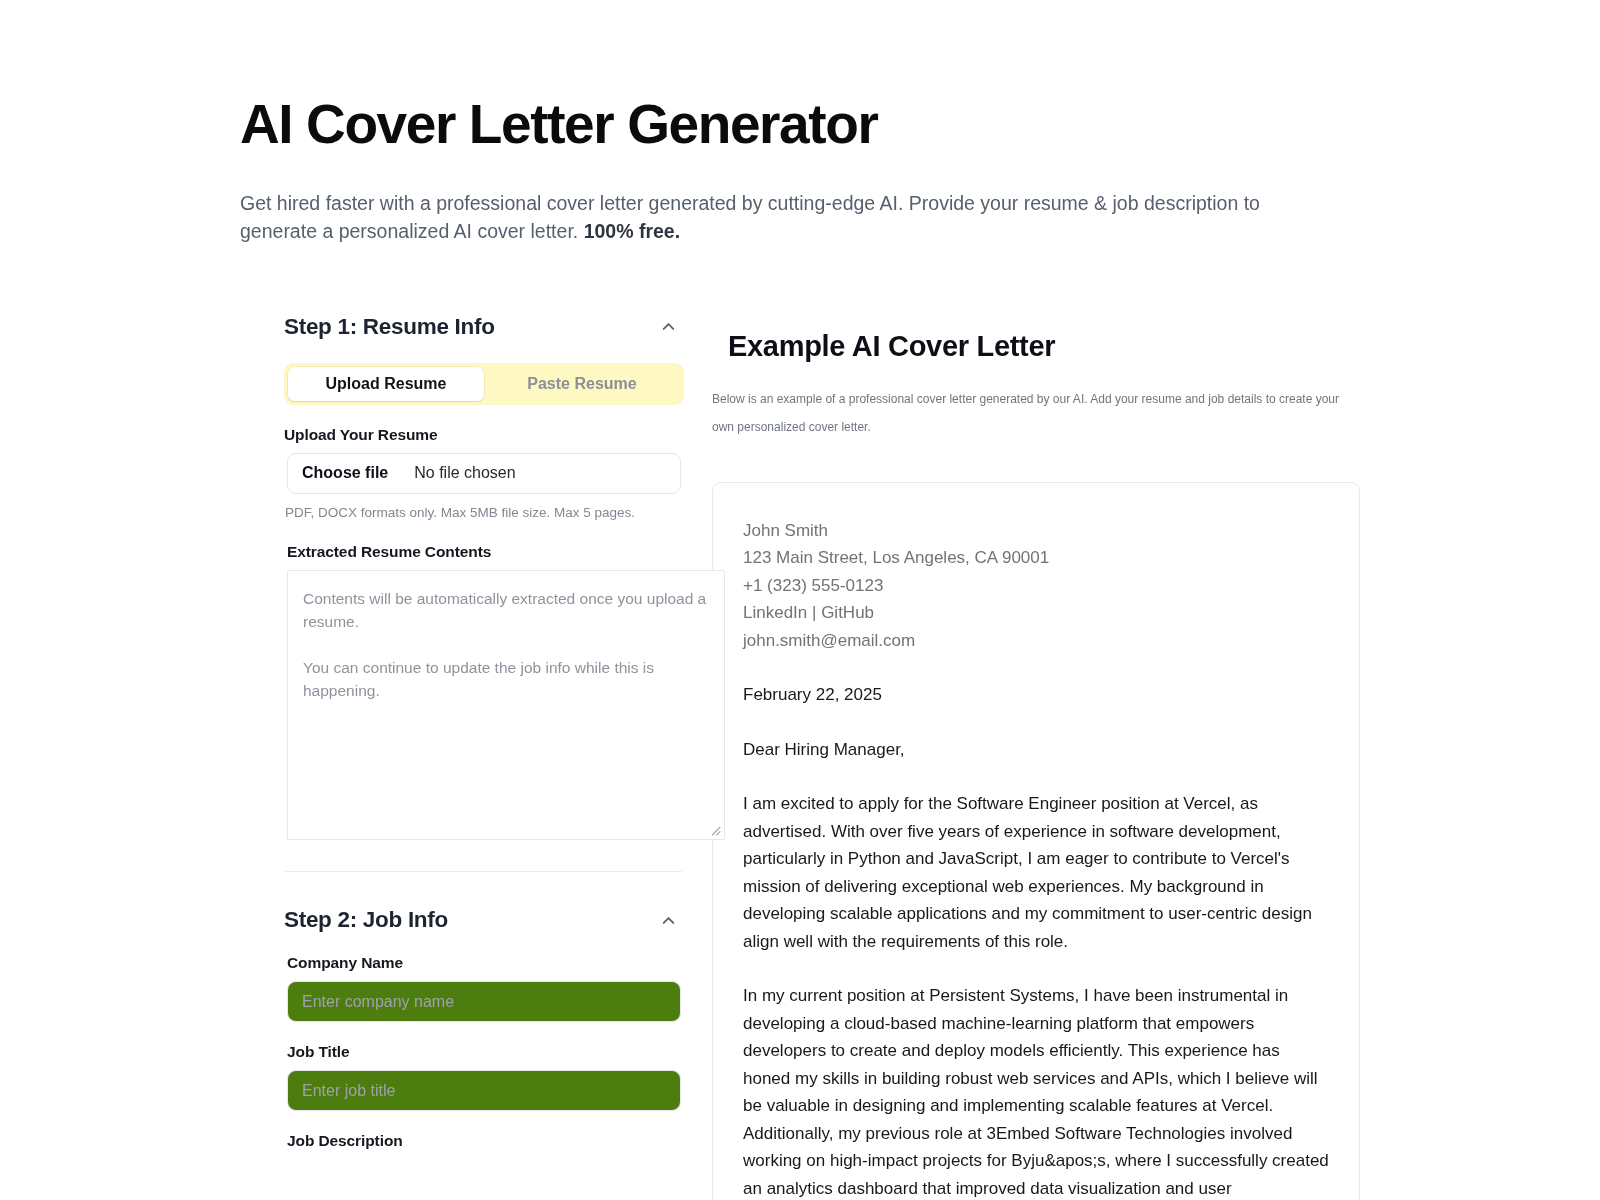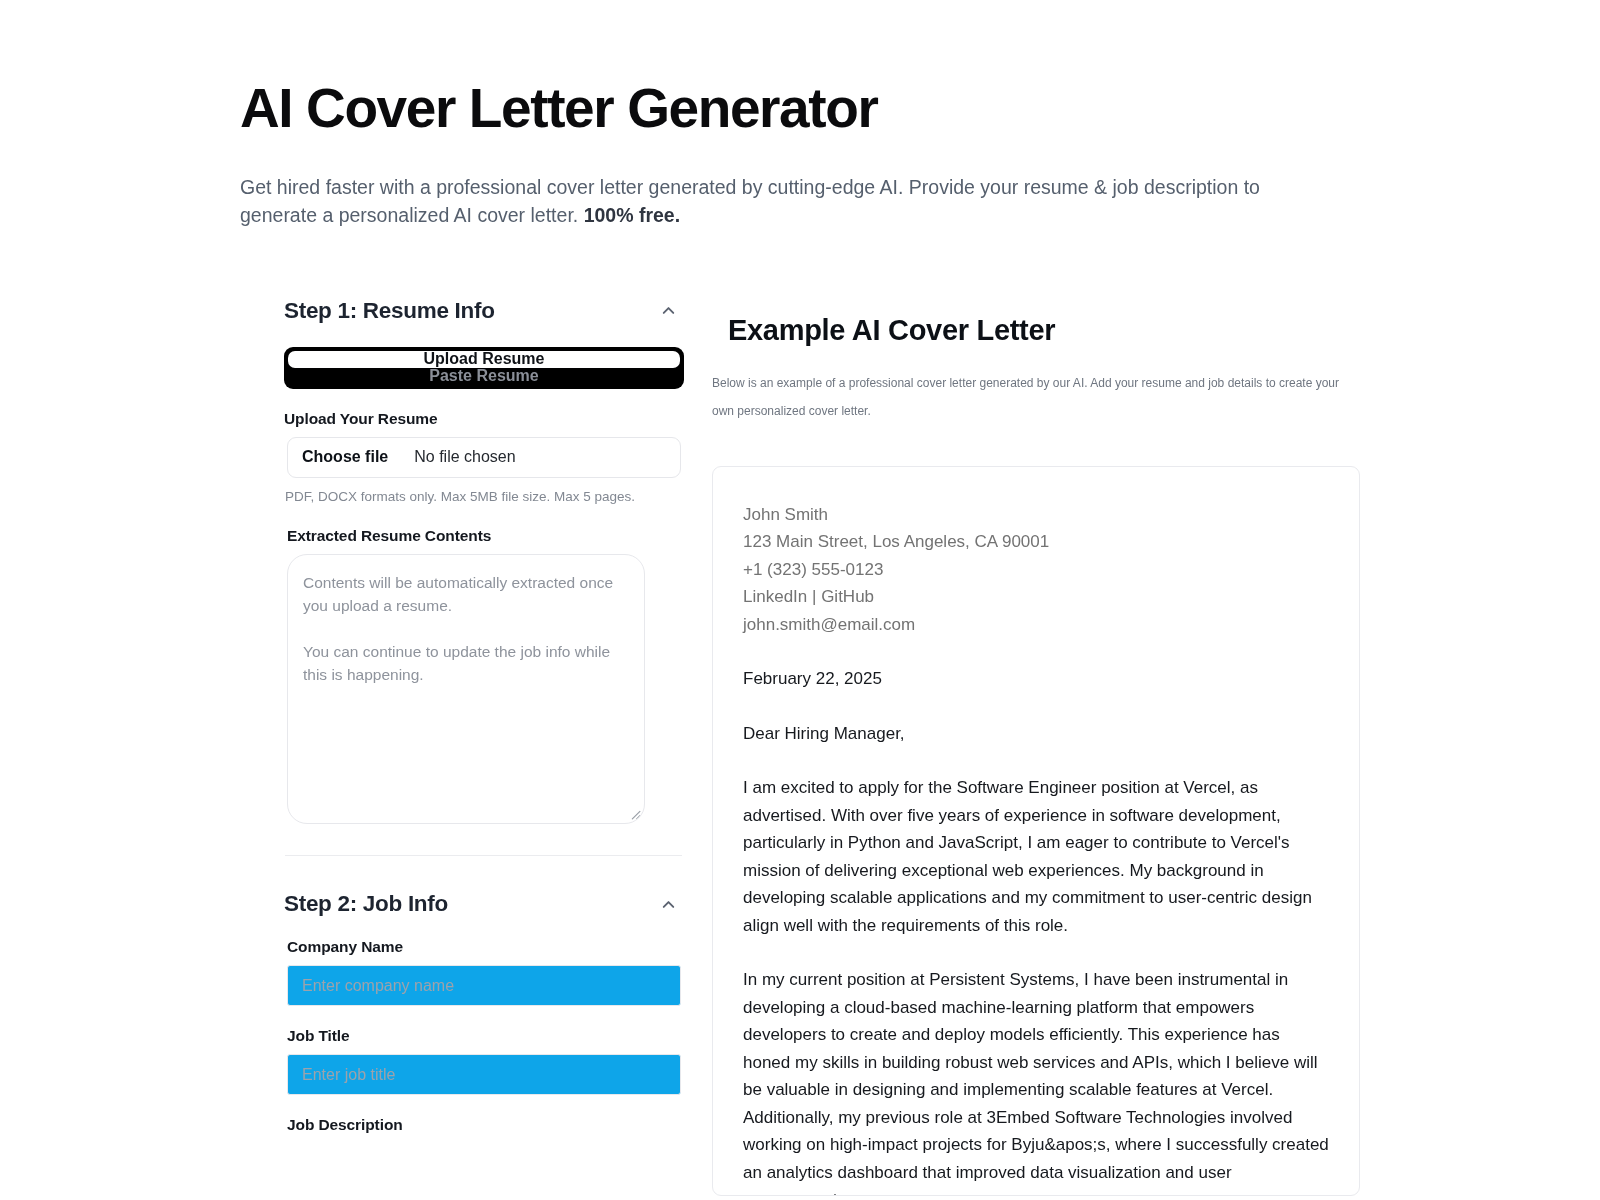--- a/index.html
+++ b/index.html
@@ -9,21 +9,21 @@
     background: #ffffff;
     font-family: "Liberation Sans", sans-serif;
     -webkit-font-smoothing: antialiased;
     overflow: hidden;
   }
 
   .page {
     position: relative;
     width: 1600px;
     height: 1200px;
-    padding: 0 0 0 0;
+    padding: 16px 0 0 0;
   }
 
   .container {
     width: 1120px;
     margin: 0 auto;
     padding-top: 78px;
   }
 
   
   .hero-title {
@@ -75,26 +75,25 @@
     width: 19px; height: 19px;
     display: block;
     color: #5b6270;
     flex: 0 0 auto;
   }
   .chevron svg { display: block; }
 
   
   .segmented {
     margin-top: 23px;
-    background: #000000;
+    background: #fef9c3;
     border-radius: 9px;
     display: flex;
     padding: 4px;
     height: 42px;
-    flex-direction: column;
   }
   .seg-btn {
     flex: 1 1 50%;
     border: none;
     background: transparent;
     font-family: inherit;
     font-size: 16px;
     font-weight: bold;
     color: #8b8f98;
     border-radius: 7px;
@@ -146,24 +145,24 @@
     font-size: 13.5px;
     color: #828892;
     margin: 10px 0 0 1px;
     line-height: 1.4;
   }
 
   
   .textarea-box {
     position: relative;
     margin-left: 3px;
-    width: 358px;
+    width: 438px;
     height: 270px;
     border: 1px solid #e7e8ec;
-    border-radius: 20px;
+    border-radius: 2px;
     background: #fff;
     padding: 16px 15px;
     overflow: hidden;
     cursor: text;
   }
   .ta-placeholder {
     font-size: 15.5px;
     line-height: 23px;
     color: #8e939c;
     margin: 0;
@@ -183,22 +182,22 @@
     margin: 31px 0 0 1px;
     width: 397px;
   }
 
   
   .text-input {
     width: 394px;
     height: 41px;
     margin-left: 3px;
     border: 1px solid #e7e8ec;
-    border-radius: 3px;
-    background: #0ea5e9;
+    border-radius: 9px;
+    background: #4d7c0f;
     padding: 0 14px;
     font-family: inherit;
     font-size: 16px;
     color: #15181d;
     outline: none;
   }
   .text-input::placeholder { color: #9da2ab; }
 
   .step2-wrap { margin-top: 35px; }
 

